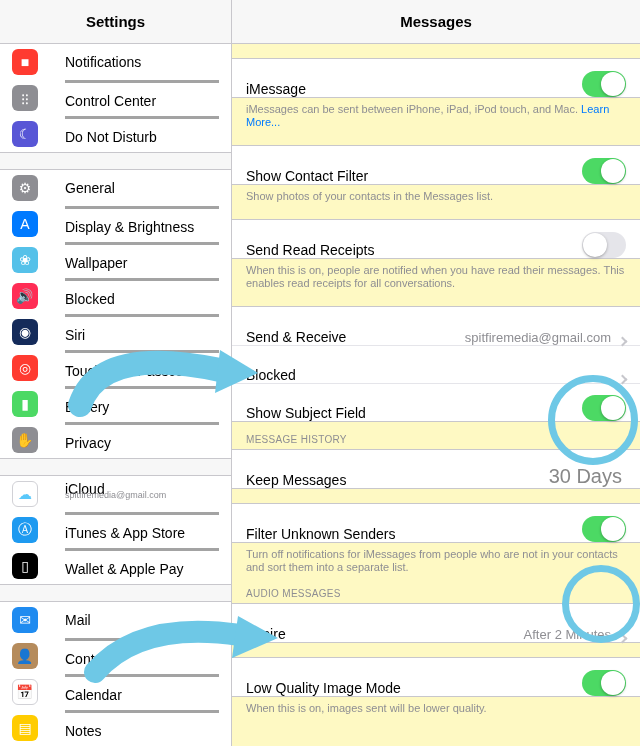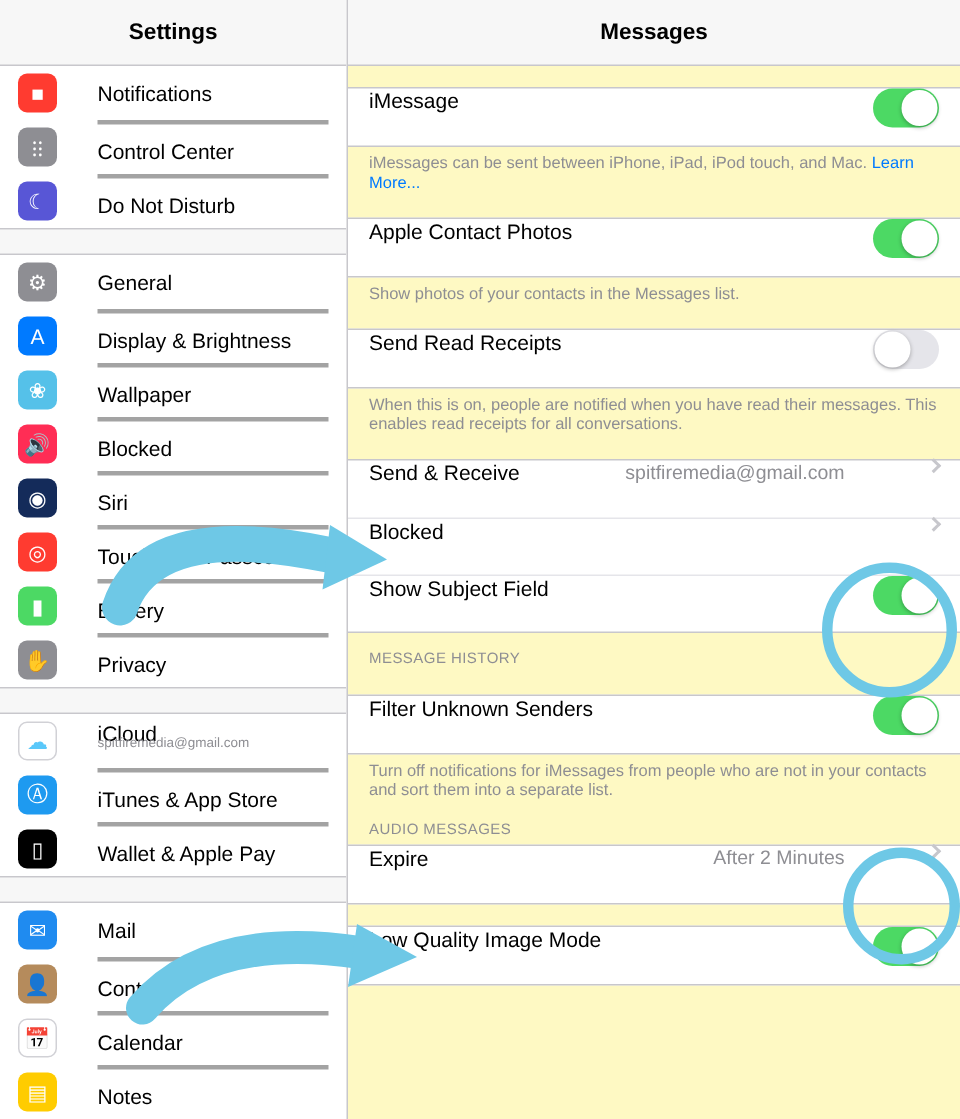--- a/index.html
+++ b/index.html
@@ -16,21 +16,21 @@
   .side-icon { width:26px; height:26px; border-radius:6px; flex:0 0 26px; display:flex; align-items:center; justify-content:center; font-size:14px; color:#fff; }
   .side-label { flex:1; height:36px; line-height:36px; font-size:14px; color:#000; margin-left:27px; }
   .side-sub { display:block; font-size:9px; color:#8e8e93; line-height:10px; margin-top:-10px; }
   .side-item.with-sub .side-label { line-height:22px; padding-top:2px; }
   
   .detail { flex:1; background:#fef9c3; display:flex; flex-direction:column; }
   .detail-header { height:44px; line-height:44px; text-align:center; font-size:15px; font-weight:600; border-bottom:1px solid #c8c7cc; background:#f7f7f7; }
   .detail-scroll { flex:1; overflow:hidden; padding-bottom:8px; }
   .group { background:#fff; border-top:1px solid #c8c7cc; border-bottom:1px solid #c8c7cc; margin-top:14px; }
   .group.first { margin-top:14px; }
-  .row { display:flex; align-items:flex-start; min-height:38px; padding:0 14px;gap:48px; }
+  .row { display:flex; align-items:flex-end; min-height:38px; padding:0 14px; }
   .row + .row { border-top:1px solid #e5e5ea; }
   .row-label { flex:1; font-size:14px; color:#000; }
   .row-value { font-size:13px; color:#8e8e93; margin-right:4px; }
   .chevron { width:7px; height:7px; border-right:2px solid #c7c7cc; border-top:2px solid #c7c7cc; transform:rotate(45deg); margin-left:4px; }
   .footer { font-size:11px; color:#8e8e93; padding:5px 14px 2px 14px; line-height:13px; }
   .group-title { font-size:10px; color:#8e8e93; padding:12px 10px 4px 14px; letter-spacing:0.3px; }
   a.link { color:#007aff; text-decoration:none; }
   
   .toggle { width:44px; height:26px; border-radius:13px; position:relative; background:#e5e5ea; transition:.2s; cursor:pointer; }
   .toggle .knob { position:absolute; width:24px; height:24px; border-radius:12px; background:#fff; top:1px; left:1px; box-shadow:0 1px 3px rgba(0,0,0,.3); }
@@ -142,21 +142,21 @@
               <div class="knob"></div>
             </div>
         </div>
       </div>
       <div class="footer">
         <span>iMessages can be sent between iPhone, iPad, iPod touch, and Mac. </span><a href="#" class="link">Learn More...</a>
       </div>
 
       <div class="group">
         <div class="row">
-          <div class="row-label">Apple Contact Photos</div>
+          <div class="row-label">Show Contact Filter</div>
           <div class="toggle on">
               <div class="knob"></div>
             </div>
         </div>
       </div>
       <div class="footer">Show photos of your contacts in the Messages list.</div>
 
       <div class="group">
         <div class="row">
           <div class="row-label">Send Read Receipts</div>
@@ -179,20 +179,26 @@
         </div>
         <div class="row">
           <div class="row-label">Show Subject Field</div>
           <div class="toggle on">
               <div class="knob"></div>
             </div>
         </div>
       </div>
 
       <div class="group-title">MESSAGE HISTORY</div>
+      <div class="group" style="margin-top:0">
+        <div class="row">
+          <div class="row-label">Keep Messages</div>
+          <div class="row-value" style="font-size:20px;color:#888;">30 Days</div>
+        </div>
+      </div>
 
       <div class="group">
         <div class="row">
           <div class="row-label">Filter Unknown Senders</div>
           <div class="toggle on">
               <div class="knob"></div>
             </div>
         </div>
       </div>
       <div class="footer">Turn off notifications for iMessages from people who are not in your contacts and sort them into a separate list.</div>
@@ -207,20 +213,21 @@
       </div>
 
       <div class="group">
         <div class="row">
           <div class="row-label">Low Quality Image Mode</div>
           <div class="toggle on">
               <div class="knob"></div>
             </div>
         </div>
       </div>
+      <div class="footer">When this is on, images sent will be lower quality.</div>
 
     </div>
   </div>
 </div>
 
 <div class="anno-circle" style="width:90px;height:90px;left:548px;top:375px;"></div>
 <div class="anno-circle" style="width:78px;height:78px;left:562px;top:565px;"></div>
 
 <svg class="anno-arrow" style="left:60px;top:335px;" width="200" height="90" viewBox="0 0 200 90">
   <path d="M 20 70 Q 40 10 160 35" stroke="#6ec8e6" stroke-width="24" fill="none" stroke-linecap="round"></path>

